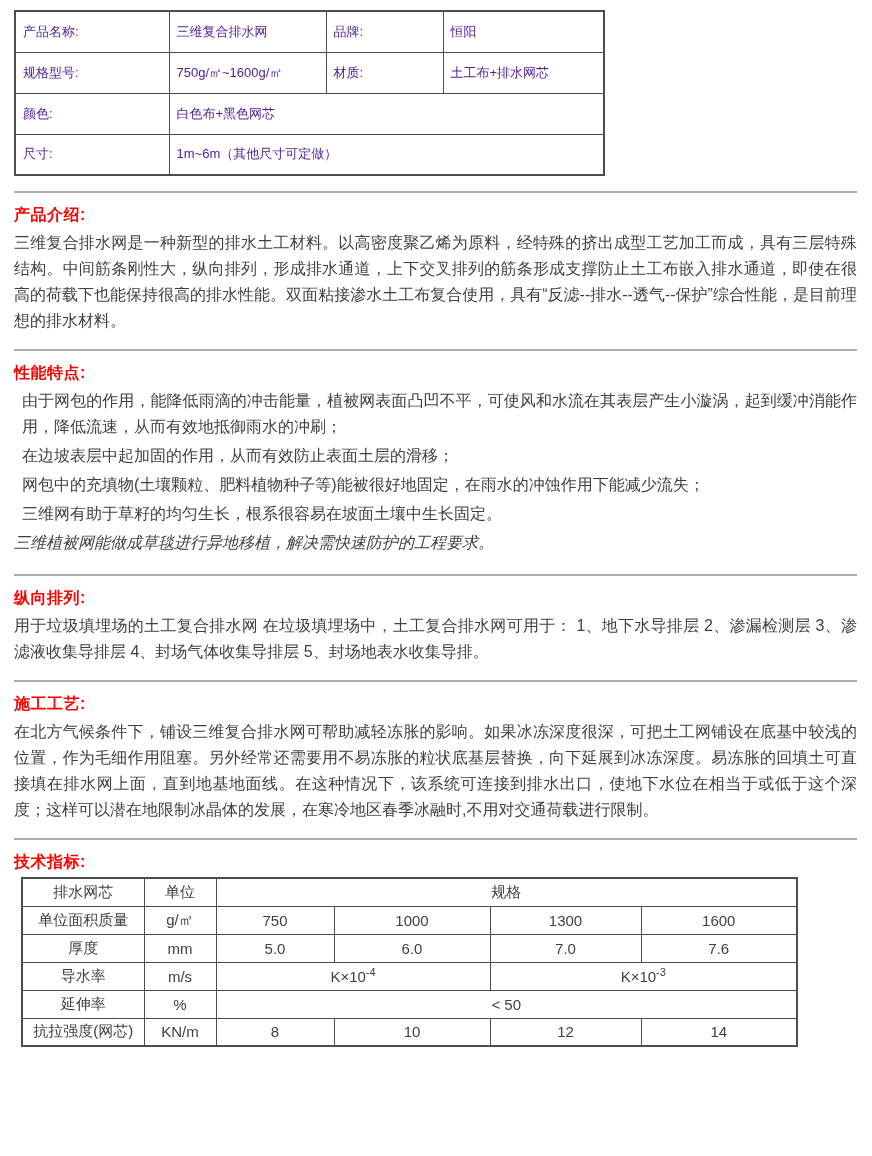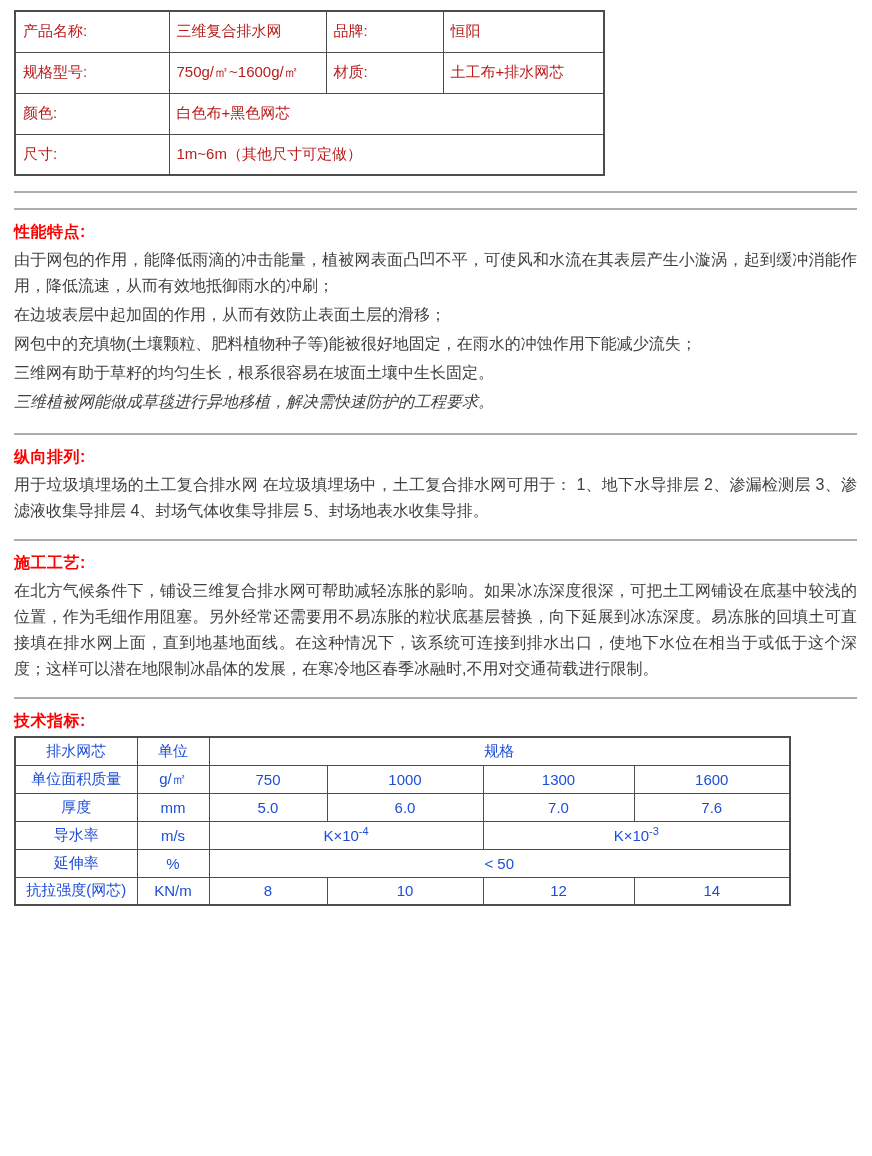--- a/index.html
+++ b/index.html
@@ -16,22 +16,22 @@
     padding: 10px 15px 0 14px;
     overflow: hidden;
   }
 
   
   table { border-collapse: collapse; }
   .info-table {
     width: 589px;
     border: 2px solid #4c4c4c;
     table-layout: fixed;
-    font-size: 15px;
-    color: #b91c1c;
+    font-size: 13px;
+    color: #4c1d95;
   }
   .info-table td {
     border: 1px solid #4c4c4c;
     height: 41px;
     padding: 2px 4px 2px 7px;
     vertical-align: middle;
     white-space: nowrap;
     overflow: hidden;
   }
   .info-table td.brand-val { }
@@ -50,30 +50,31 @@
     margin: 0 0 5px 0;
     letter-spacing: 0.5px;
   }
   p.body-text {
     font-size: 16px;
     line-height: 26px;
     margin: 0 0 15px 0;
     color: #3f3f3f;
     text-align: justify;
   }
-  p.feature-line { margin: 0 0 3px 0; }
+  p.feature-line { margin: 0 0 3px 8px; }
   p.feature-last { margin: 0 0 18px 0; font-style: italic; }
 
   
   .spec-table {
     width: 775px;
+    margin-left: 7px;
     border: 2px solid #4d4d4d;
     table-layout: fixed;
     font-size: 15px;
-    color: #1d4ed8;
+    color: #404040;
   }
   .spec-table td {
     border: 1px solid #4d4d4d;
     height: 28px;
     text-align: center;
     vertical-align: middle;
     padding: 1px 2px;
     white-space: nowrap;
     overflow: hidden;
   }
@@ -114,20 +115,24 @@
       </tr>
       <tr>
         <td>尺寸:</td>
         <td colspan="3">1m~6m（其他尺寸可定做）</td>
       </tr>
     </tbody>
   </table>
 
   <hr class="divider">
 
+  <section>
+    <h2 class="sec-title">产品介绍:</h2>
+    <p class="body-text">三维复合排水网是一种新型的排水土工材料。以高密度聚乙烯为原料，经特殊的挤出成型工艺加工而成，具有三层特殊结构。中间筋条刚性大，纵向排列，形成排水通道，上下交叉排列的筋条形成支撑防止土工布嵌入排水通道，即使在很高的荷载下也能保持很高的排水性能。双面粘接渗水土工布复合使用，具有“反滤--排水--透气--保护”综合性能，是目前理想的排水材料。</p>
+  </section>
 
   <hr class="divider">
 
   <section>
     <h2 class="sec-title">性能特点:</h2>
     <p class="body-text feature-line">由于网包的作用，能降低雨滴的冲击能量，植被网表面凸凹不平，可使风和水流在其表层产生小漩涡，起到缓冲消能作用，降低流速，从而有效地抵御雨水的冲刷；</p>
     <p class="body-text feature-line">在边坡表层中起加固的作用，从而有效防止表面土层的滑移；</p>
     <p class="body-text feature-line">网包中的充填物(土壤颗粒、肥料植物种子等)能被很好地固定，在雨水的冲蚀作用下能减少流失；</p>
     <p class="body-text feature-line">三维网有助于草籽的均匀生长，根系很容易在坡面土壤中生长固定。</p>
     <p class="body-text feature-last">三维植被网能做成草毯进行异地移植，解决需快速防护的工程要求。</p>

